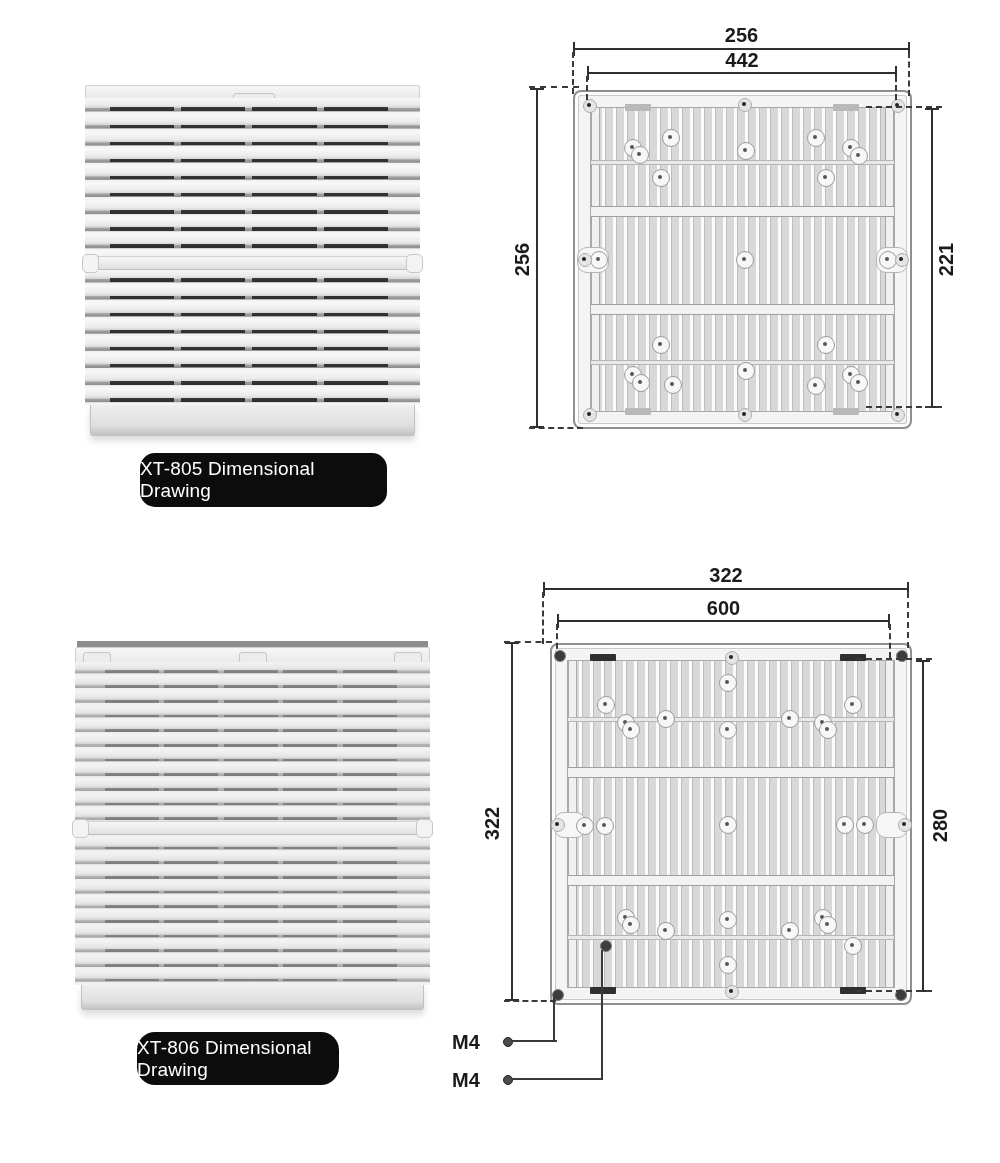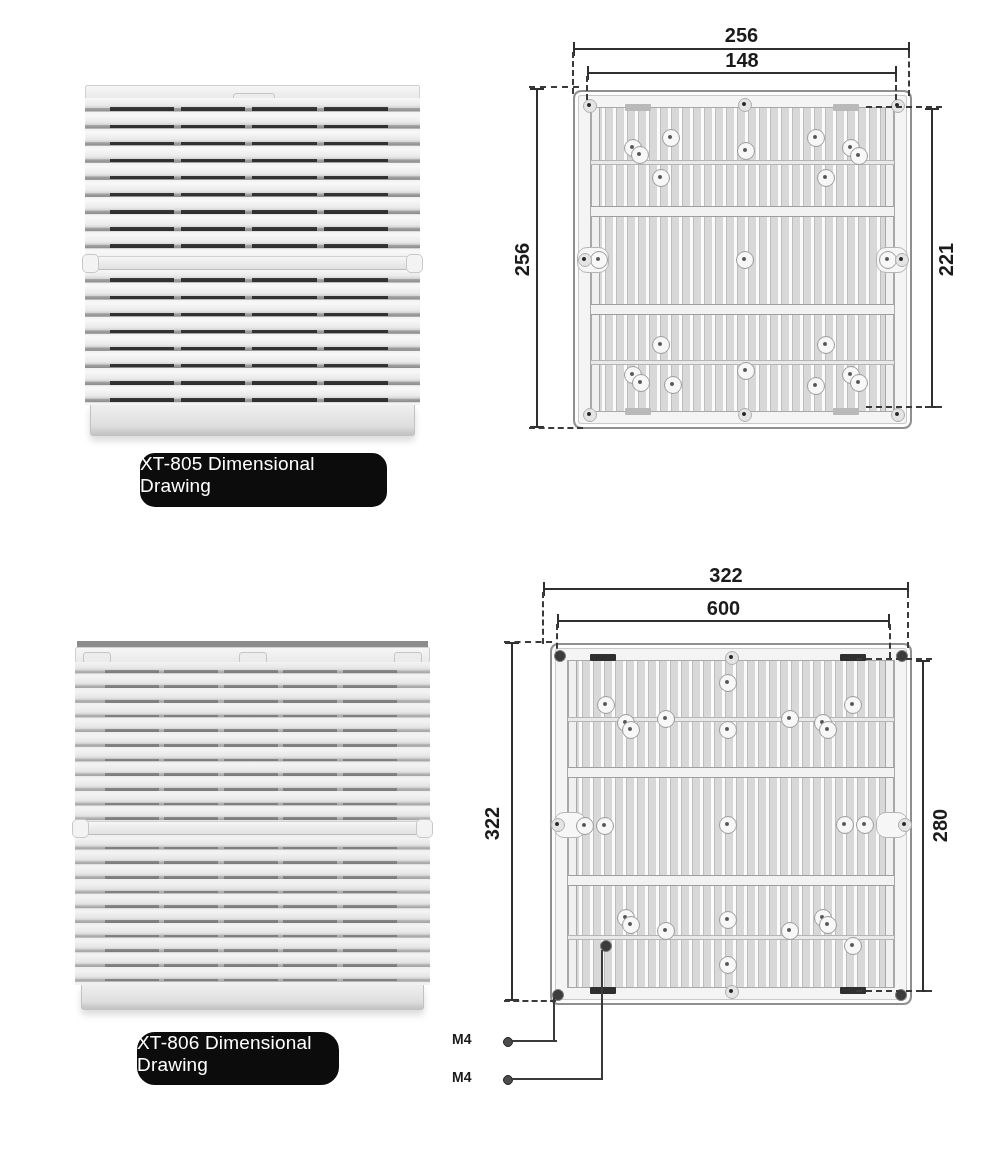--- a/index.html
+++ b/index.html
@@ -18,24 +18,24 @@
   .dim-text{position:absolute;font-weight:bold;font-size:20px;color:#1b1b1b;text-align:center;white-space:nowrap;}
   .dim-text-v{position:absolute;width:80px;font-weight:bold;font-size:20px;color:#1b1b1b;text-align:center;
               transform:rotate(-90deg);transform-origin:center;white-space:nowrap;}
   .ext-v{position:absolute;width:0;border-left:2px dashed #3a3a3a;}
   .ext-h{position:absolute;height:0;border-top:2px dashed #3a3a3a;}
 
   
   .leader-h{position:absolute;height:2px;background:#3a3a3a;}
   .leader-v{position:absolute;width:2px;background:#3a3a3a;}
   .leader-dot{position:absolute;width:8px;height:8px;border-radius:50%;background:#4c4c4c;border:1px solid #222;}
-  .m4-text{position:absolute;font-weight:bold;font-size:14px;color:#1b1b1b;}
-
-  
-  .pill{position:absolute;background:#0c0c0c;border-radius:15px;display:flex;justify-content:center;
+  .m4-text{position:absolute;font-weight:bold;font-size:20px;color:#1b1b1b;}
+
+  
+  .pill{position:absolute;background:#0c0c0c;border-radius:15px;display:flex;align-items:center;justify-content:center;
         color:#fff;font-size:19px;font-weight:500;letter-spacing:.2px;}
 
   
   .photo{position:absolute;}
   .ph-cap{position:absolute;left:0;right:0;background:linear-gradient(180deg,#f6f6f6,#e9e9e9);
           border:1px solid #d0d0d0;border-radius:2px;}
   .ph-notch{position:absolute;background:#ececec;border:1px solid #c6c6c6;border-radius:3px;}
   .ph-louvers{position:absolute;left:0;right:0;}
   .ph-slits{position:absolute;top:0;bottom:0;}
   .ph-seam{position:absolute;left:0;right:0;height:12px;background:linear-gradient(180deg,#f6f6f6,#e1e1e1);
@@ -140,21 +140,21 @@
       <div class="tab" style="left: 258px; top: 12px; width: 26px; background: rgb(185, 185, 185);"></div>
       <div class="tab" style="left: 50px; top: 316px; width: 26px; background: rgb(185, 185, 185);"></div>
       <div class="tab" style="left: 258px; top: 316px; width: 26px; background: rgb(185, 185, 185);"></div>
     </div>
 
   <div class="dim-text" style="left:573px;width:337px;top:24px;">256</div>
   <div class="dim-line-h" style="left:573px;width:337px;top:48px;"></div>
   <div class="ext-v" style="left:572px;top:52px;height:42px;"></div>
   <div class="ext-v" style="left:908px;top:52px;height:44px;"></div>
 
-  <div class="dim-text" style="left:587px;width:310px;top:49px;">148</div>
+  <div class="dim-text" style="left:587px;width:310px;top:49px;">442</div>
   <div class="dim-line-h" style="left:587px;width:310px;top:72px;"></div>
   <div class="ext-v" style="left:586px;top:76px;height:24px;"></div>
   <div class="ext-v" style="left:895px;top:76px;height:24px;"></div>
 
   <div class="dim-line-v" style="left:536px;top:88px;height:340px;"></div>
   <div class="dim-text-v" style="left:482px;top:248px;">256</div>
   <div class="ext-h" style="left:529px;top:86px;width:50px;"></div>
   <div class="ext-h" style="left:529px;top:427px;width:54px;"></div>
 
   <div class="dim-line-v" style="left:931px;top:108px;height:300px;"></div>

